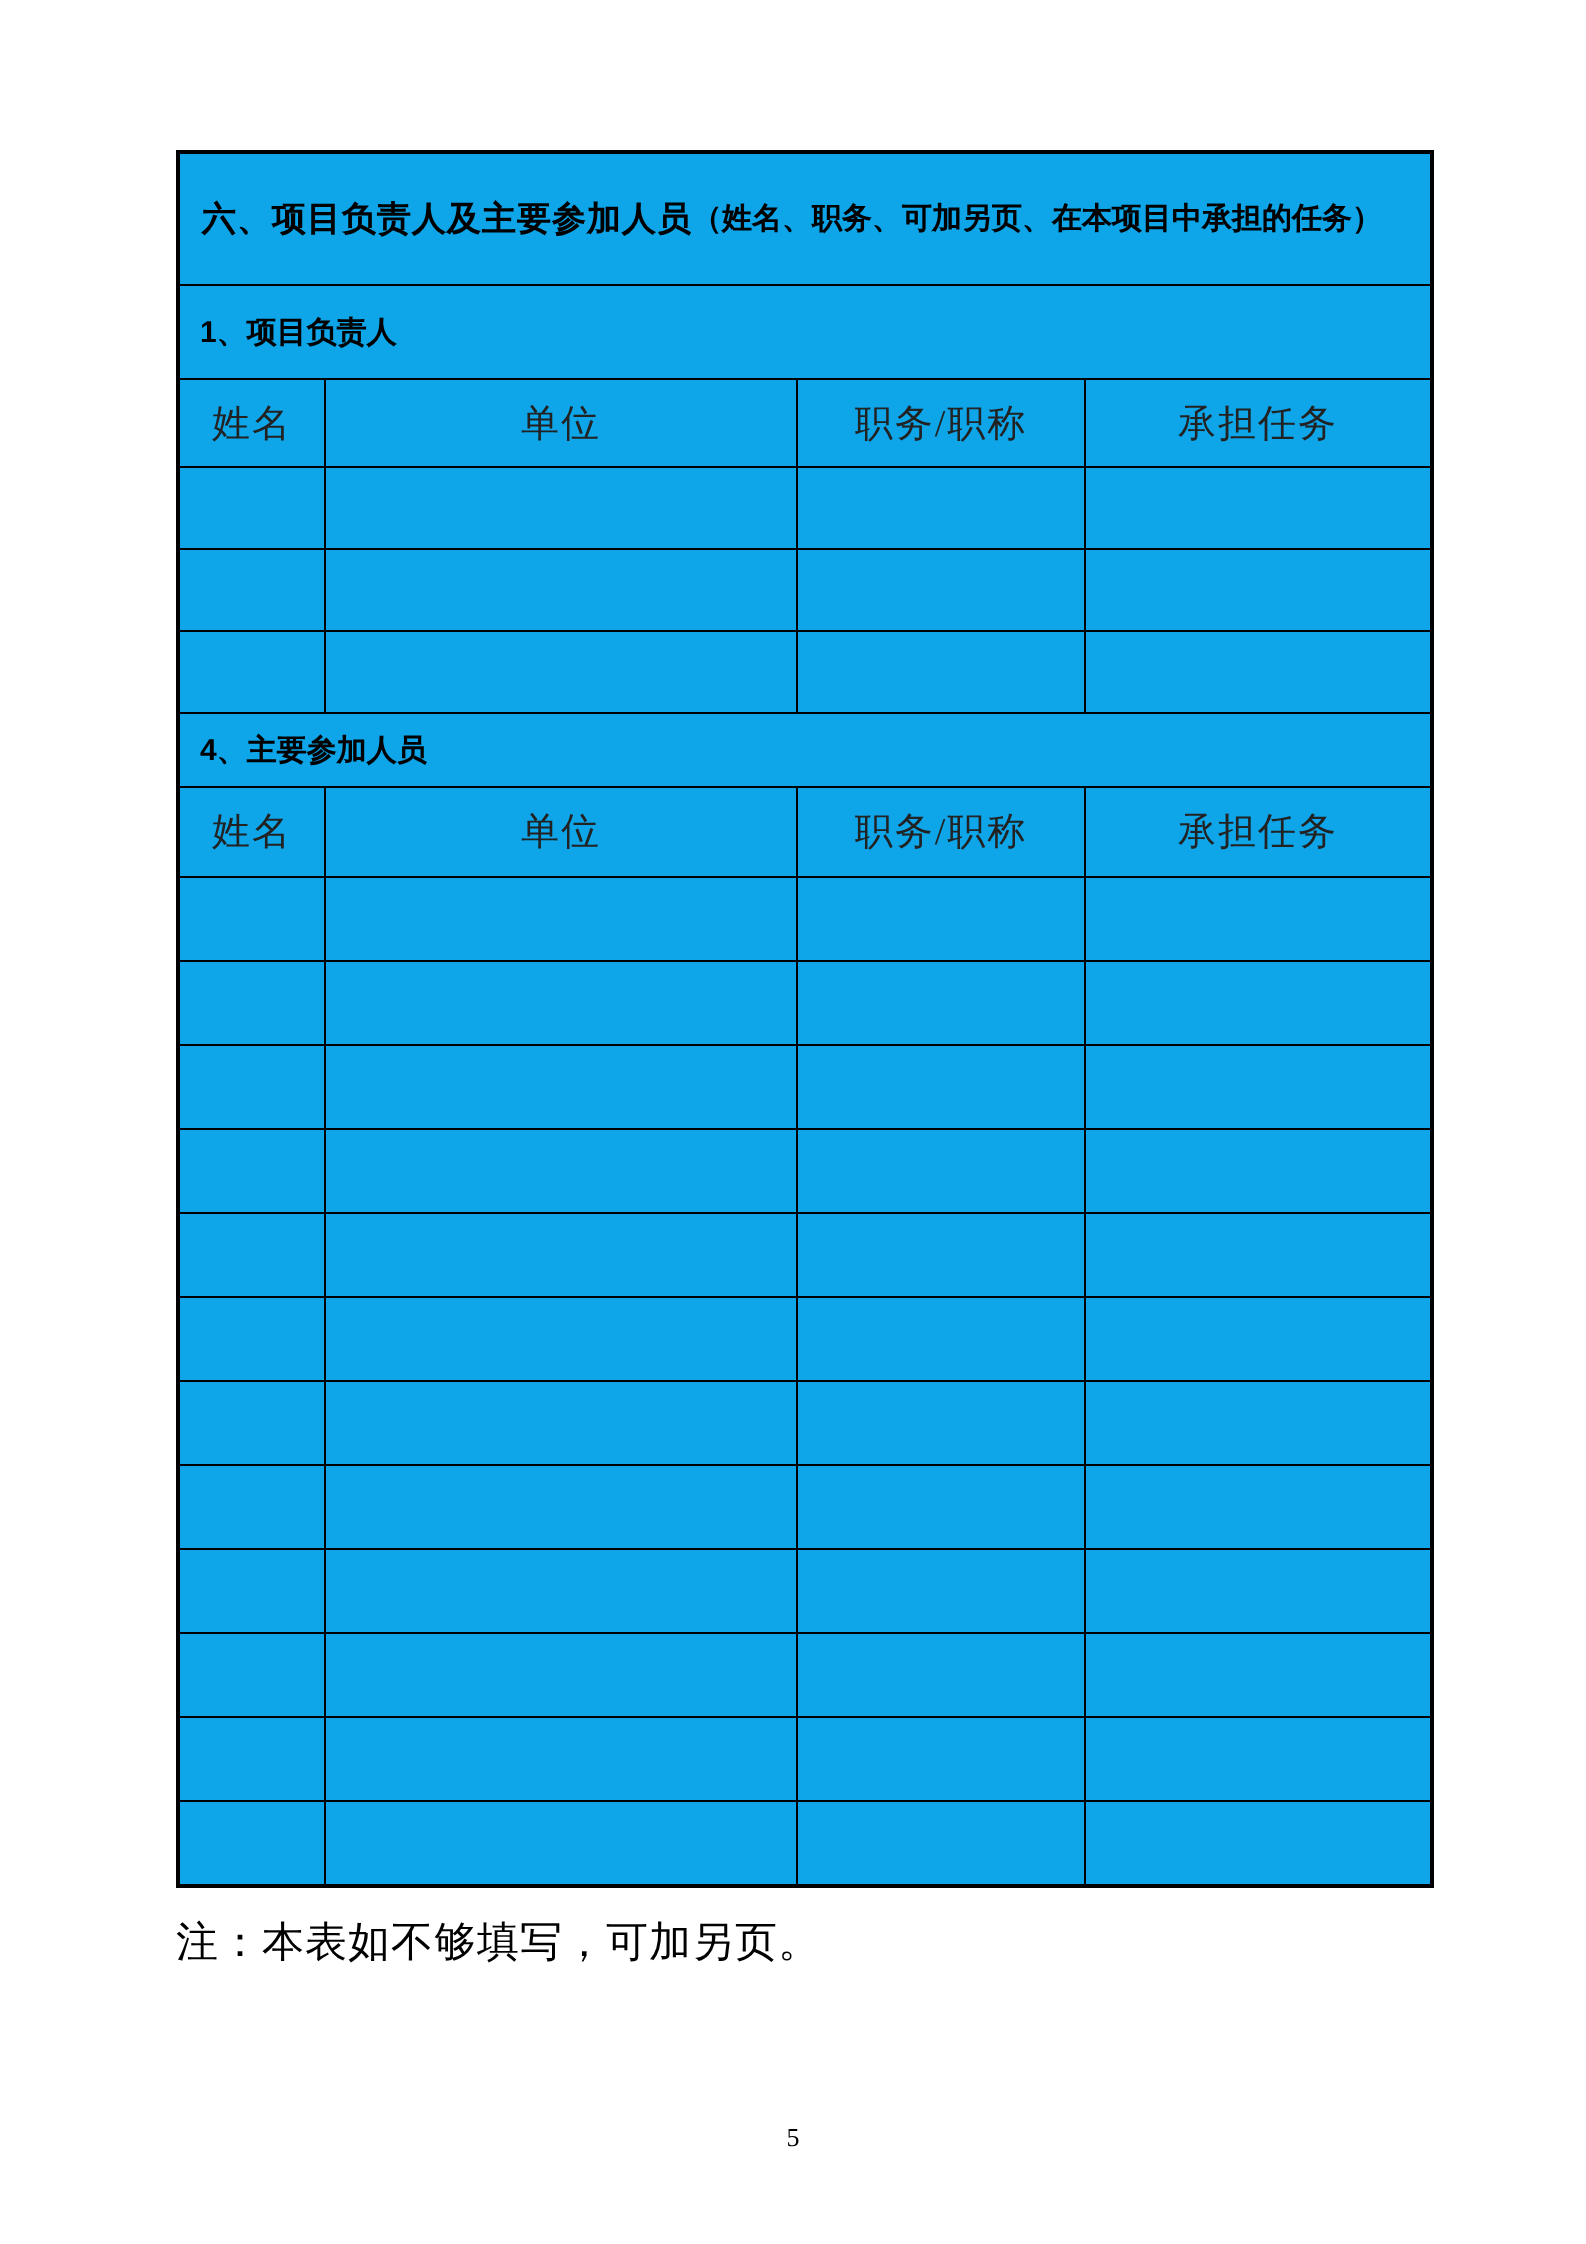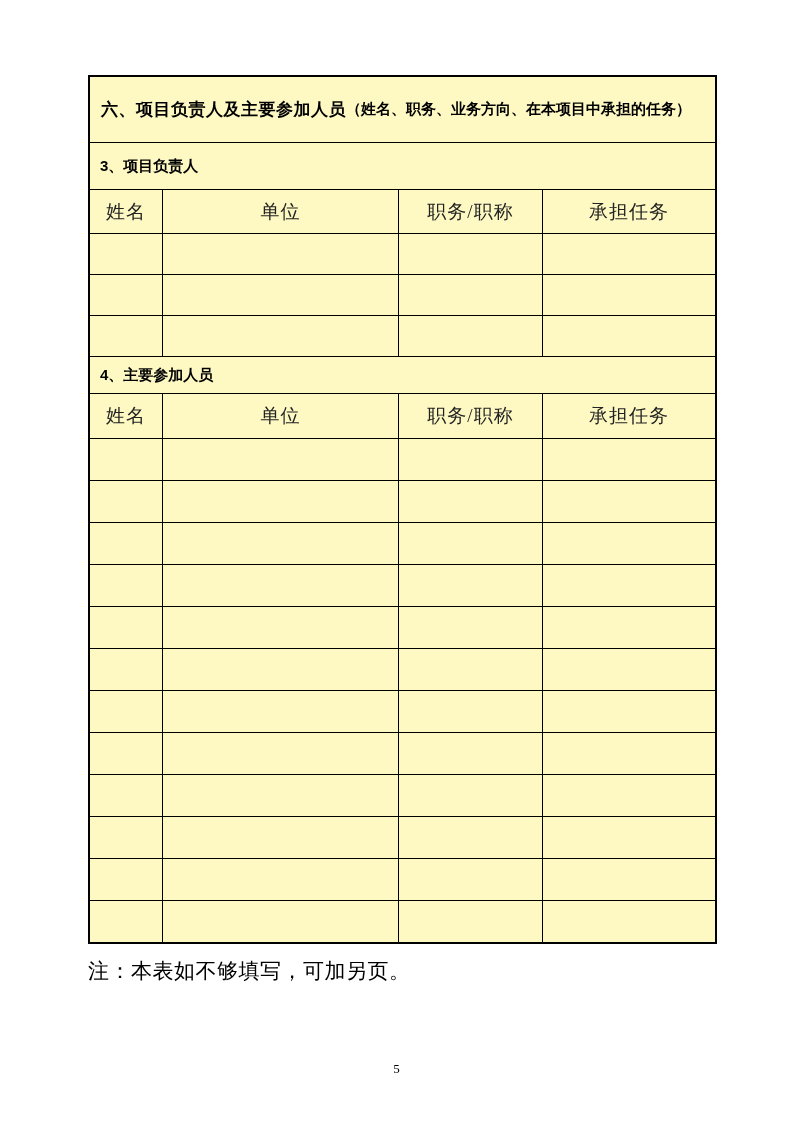--- a/index.html
+++ b/index.html
@@ -9,21 +9,21 @@
     position:relative;
     font-family:"Liberation Serif","DejaVu Serif",serif;
     color:#000;
     overflow:hidden;
   }
   .doc-table {
     position:absolute;
     left:88px; top:75px;
     width:629px;
     border:2px solid #000;
-    background:#fef9c3;
+    background:#0ea5e9;
   }
   .title-row {
     height:65px;
     display:flex;
     align-items:center;
     padding:0 8px 0 11px;
     white-space:nowrap;
   }
   .title-main {
     font-weight:bold;
@@ -84,25 +84,25 @@
     text-align:center;
     font-size:13px;
   }
 </style>
 </head>
 <body>
 
 <div class="doc-table">
   <div class="title-row">
     <span class="title-main">六、项目负责人及主要参加人员</span>
-      <span class="title-note">（姓名、职务、业务方向、在本项目中承担的任务）</span>
+      <span class="title-note">（姓名、职务、可加另页、在本项目中承担的任务）</span>
   </div>
   <div id="sections-root">
   <div class="section section-1">
-    <div class="section-row section-heading">3、项目负责人</div>
+    <div class="section-row section-heading">1、项目负责人</div>
     <div class="grid-row header-row">
           <div class="cell header-cell">姓名</div>
           <div class="cell header-cell">单位</div>
           <div class="cell header-cell">职务/职称</div>
           <div class="cell header-cell">承担任务</div>
         </div>
     <div class="section-body">
           <div class="grid-row data-row">
             <div class="cell data-cell"></div>
             <div class="cell data-cell"></div>

